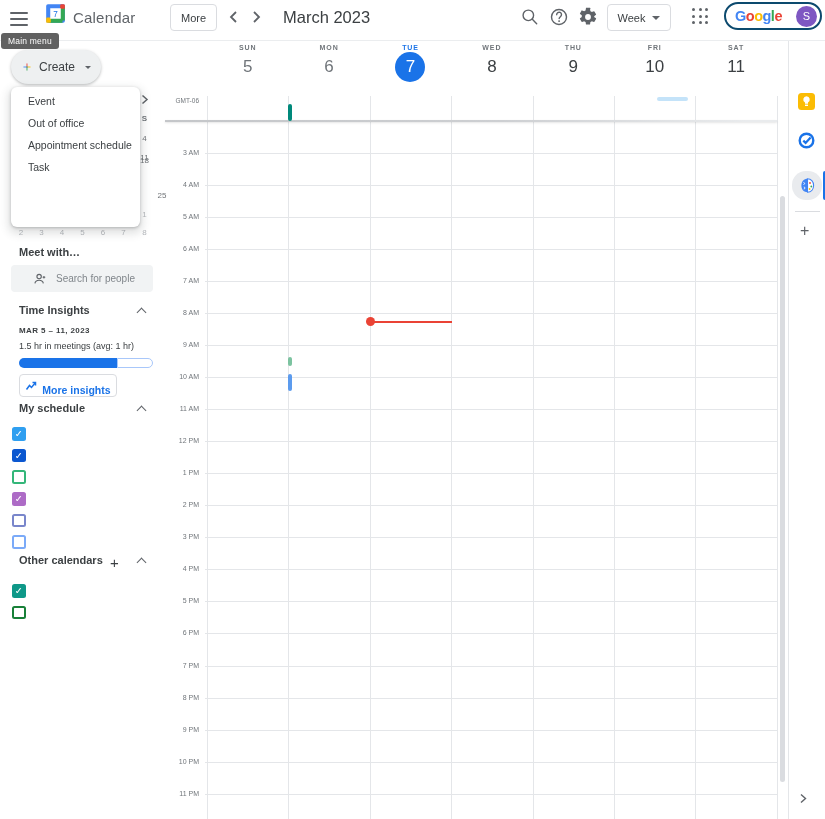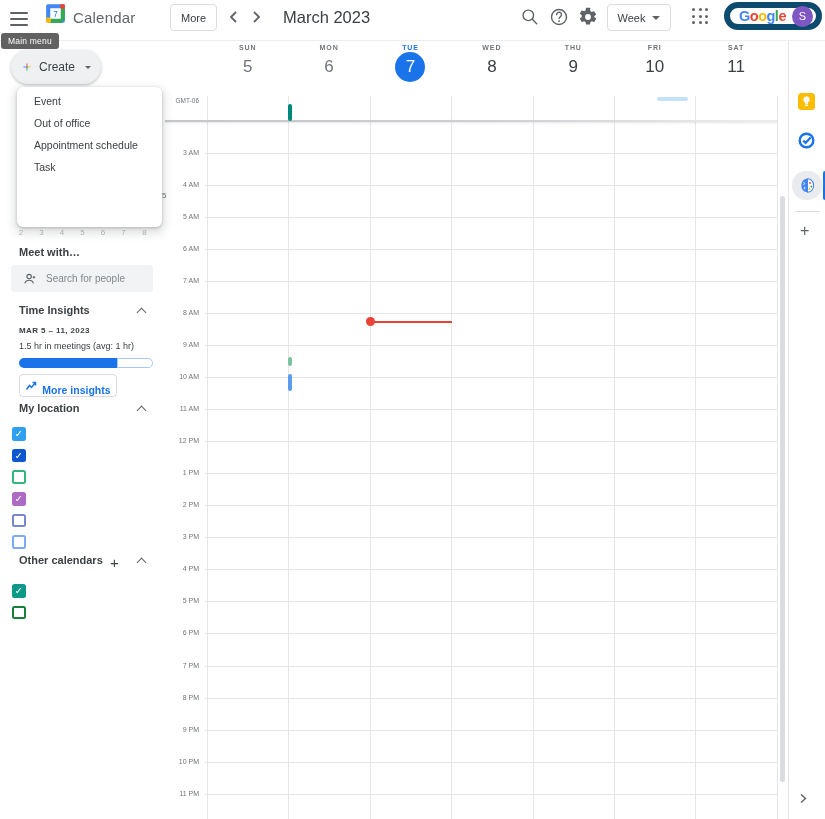--- a/index.html
+++ b/index.html
@@ -15,39 +15,39 @@
   #today-btn{position:absolute;left:170px;top:4px;width:45px;height:25px;border:1px solid #dadce0;border-radius:4px;
              font-size:11px;color:#3c4043;display:flex;align-items:center;justify-content:center;background:#fff;cursor:pointer;}
   .nav-chev{position:absolute;top:9px;width:16px;height:16px;cursor:pointer;}
   #main-title{position:absolute;left:283px;top:8px;font-size:16.5px;color:#3c4043;}
   .hdr-icon{position:absolute;top:7px;width:20px;height:20px;cursor:pointer;}
   #week-btn{position:absolute;left:607px;top:4px;width:62px;height:25px;border:1px solid #dadce0;border-radius:4px;
             display:flex;align-items:center;justify-content:center;gap:7px;font-size:11px;color:#3c4043;background:#fff;cursor:pointer;}
   .caret{width:0;height:0;border-left:4px solid transparent;border-right:4px solid transparent;border-top:4px solid #5f6368;}
   #apps-grid{position:absolute;left:692px;top:8px;width:17px;height:17px;display:grid;grid-template-columns:repeat(3,1fr);gap:3px;cursor:pointer;}
   #apps-grid i{width:3px;height:3px;border-radius:50%;background:#5f6368;}
-  #account-chip{position:absolute;left:724px;top:2px;width:98px;height:28px;border:6px solid #0c4a6e;border-radius:15px;
+  #account-chip{position:absolute;left:724px;top:2px;width:98px;height:28px;border:2px solid #0c4a6e;border-radius:15px;
                 display:flex;align-items:center;padding:0 3px 0 9px;box-sizing:border-box;gap:5px;cursor:pointer;background:#fff;}
   #google-word{font-size:14.5px;font-weight:bold;letter-spacing:-.5px;}
   #avatar{width:21px;height:21px;border-radius:50%;background:#7e57c2;color:#fff;font-size:11px;display:flex;align-items:center;justify-content:center;margin-left:auto;}
   #tooltip{position:absolute;left:1px;top:33px;background:#616161;color:#fff;font-size:8.5px;padding:3px 7px;border-radius:3px;z-index:60;letter-spacing:.2px;}
   
   #create-btn{position:absolute;left:11px;top:50px;width:90px;height:34px;border-radius:17px;background:#eef0f1;
               box-shadow:0 1px 3px rgba(60,64,67,.35);display:flex;align-items:center;padding:0 10px 0 12px;box-sizing:border-box;gap:8px;cursor:pointer;z-index:20;}
   #create-label{font-size:12px;color:#3c4043;}
   #create-caret{margin-left:2px;border-left:3.5px solid transparent;border-right:3.5px solid transparent;border-top:3.5px solid #5f6368;}
-  #create-menu{position:absolute;left:17px;top:87px;width:145px;height:140px;background:#fff;border-radius:6px;
+  #create-menu{position:absolute;left:11px;top:87px;width:129px;height:140px;background:#fff;border-radius:6px;
                box-shadow:0 1px 3px rgba(60,64,67,.3),0 4px 8px 3px rgba(60,64,67,.15);z-index:50;padding-top:3px;box-sizing:border-box;}
   .menu-item{height:22px;line-height:22px;padding-left:17px;font-size:10.5px;color:#3c4043;cursor:pointer;}
   .minicell{position:absolute;width:18px;text-align:center;font-size:8px;color:#717579;cursor:pointer;}
   .minicell.muted{color:#b6b9bd;}
   .minihdr{color:#70757a;font-weight:bold;cursor:default;}
   #meet-title{position:absolute;left:19px;top:246px;font-size:11px;font-weight:bold;color:#3c4043;}
   #people-search{position:absolute;left:11px;top:265px;width:142px;height:27px;background:#f1f3f4;border-radius:4px;
-                 display:flex;align-items:center;gap:9px;padding-left:12px;box-sizing:border-box;cursor:text;}
+                 display:flex;align-items:center;gap:9px;padding-left:22px;box-sizing:border-box;cursor:text;}
   #people-search span{font-size:10px;color:#80868b;}
   .section-hdr{position:absolute;left:19px;font-size:11px;font-weight:bold;color:#3c4043;}
   .chev-up{position:absolute;width:6px;height:6px;border-top:1.6px solid #5f6368;border-right:1.6px solid #5f6368;transform:rotate(-45deg);cursor:pointer;}
   #ti-range{position:absolute;left:19px;top:326px;font-size:8px;font-weight:bold;color:#3c4043;letter-spacing:.4px;}
   #ti-summary{position:absolute;left:19px;top:341px;font-size:9px;color:#3c4043;}
   #ti-bar{position:absolute;left:19px;top:358px;width:134px;height:10px;}
   #ti-fill{position:absolute;left:0;top:0;height:10px;background:#1a73e8;border-radius:5px 0 0 5px;}
   #ti-rest{position:absolute;right:0;top:0;height:10px;background:#fff;border:1px solid #a8c7fa;box-sizing:border-box;border-radius:0 5px 5px 0;}
   #more-insights{position:absolute;left:19px;top:374px;width:96px;height:21px;border:1px solid #dadce0;border-radius:4px;
                  display:flex;align-items:center;justify-content:center;gap:5px;cursor:pointer;background:#fff;}
@@ -207,21 +207,21 @@
     <div id="ti-rest" style="width: 36.18px;"></div>
   </div>
   <div id="more-insights">
     <svg width="12" height="12" viewBox="0 0 12 12">
       <path d="M1.5 9.5 L4.5 5.5 L6.5 7.5 L10.5 2.5" fill="none" stroke="#1a73e8" stroke-width="1.5"></path>
       <path d="M7.5 2.5 h3 v3" fill="none" stroke="#1a73e8" stroke-width="1.5"></path>
       </svg>
     <span>More insights</span>
   </div>
 
-  <div class="section-hdr" style="top:402px">My location</div>
+  <div class="section-hdr" style="top:402px">My schedule</div>
   <i class="chev-up" style="left:138px;top:407px"></i>
   <div class="abs" style="left:12px;top:427px" id="my-cal-list">
       <div class="cb" style="background: rgb(47, 159, 240);">✓</div>
       <div class="cb" style="background: rgb(11, 87, 208);">✓</div>
       <div class="cb" style="border: 2px solid rgb(51, 182, 121); background: rgb(255, 255, 255);"></div>
       <div class="cb" style="background: rgb(173, 107, 198);">✓</div>
       <div class="cb" style="border: 2px solid rgb(121, 134, 203); background: rgb(255, 255, 255);"></div>
       <div class="cb" style="border: 2px solid rgb(123, 170, 248); background: rgb(255, 255, 255);"></div>
     </div>
 

